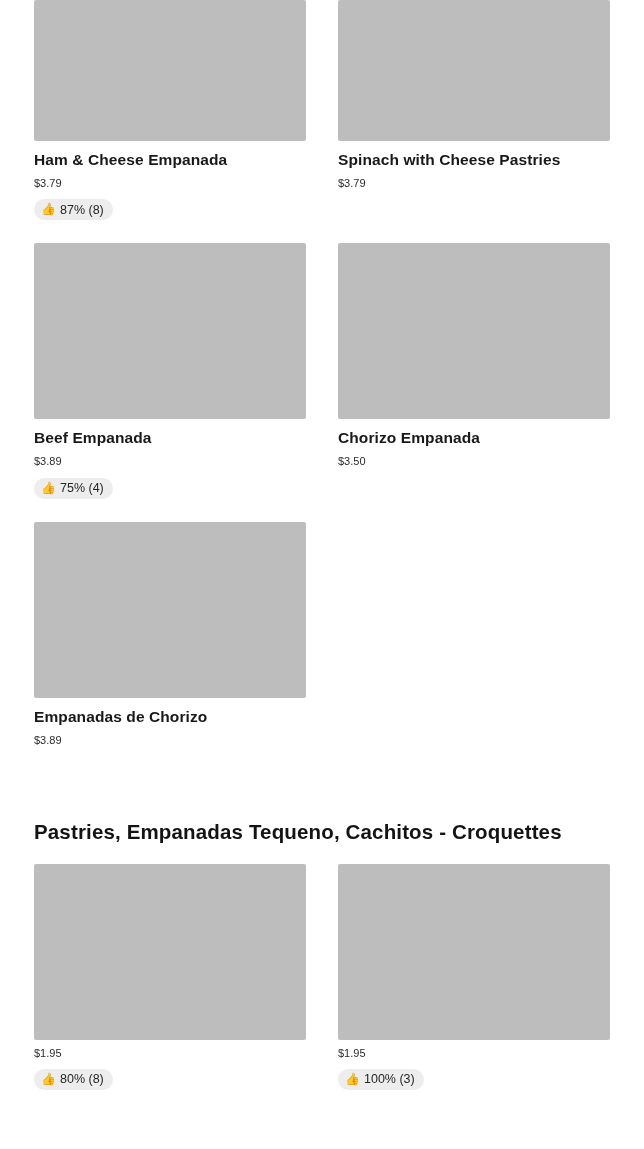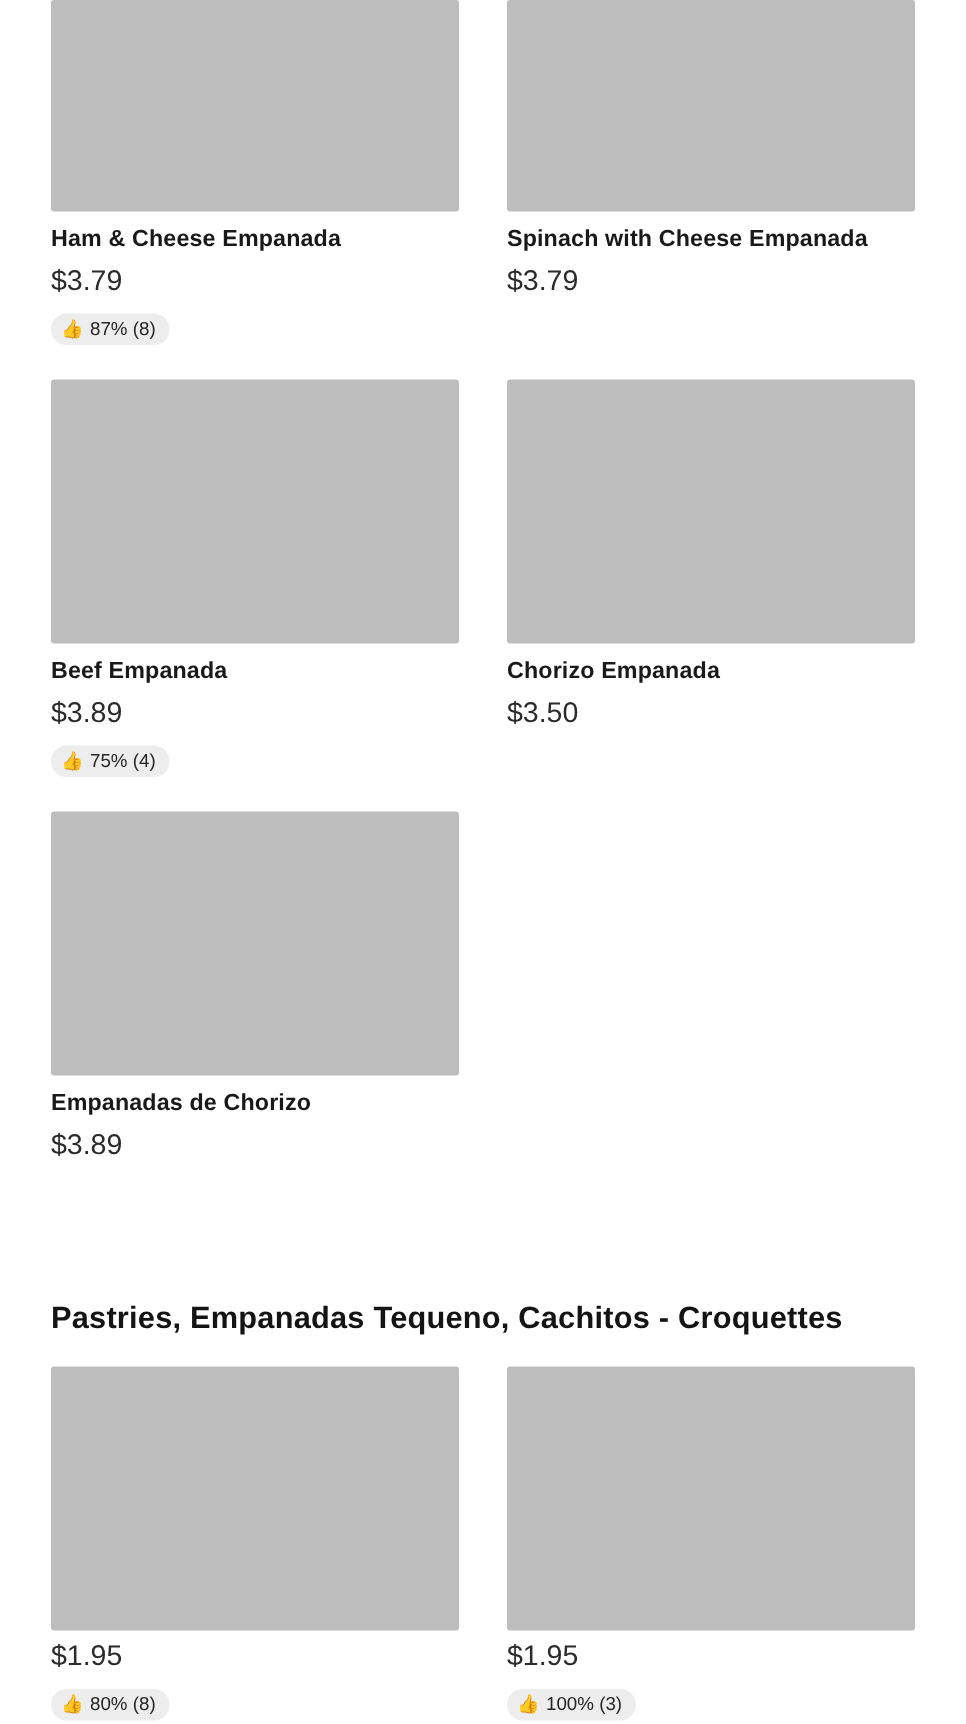--- a/index.html
+++ b/index.html
@@ -43,21 +43,21 @@
   .media-h-full { height: 176px; }
   .card-title {
     font-size: 15.5px;
     font-weight: 700;
     line-height: 1.3;
     letter-spacing: 0.1px;
     margin-top: 9px;
     color: #191919;
   }
   .card-price {
-    font-size: 19px;
+    font-size: 11px;
     line-height: 1.2;
     margin-top: 7px;
     color: #2b2b2b;
   }
   .rating {
     display: inline-flex;
     align-items: center;
     gap: 6px;
     background: #ededed;
     border-radius: 14px;
@@ -79,21 +79,21 @@
   .rating-spacer {
     height: 26px;
     margin-top: 9px;
   }
   .section-heading {
     padding: 0 34px;
     font-size: 20.5px;
     font-weight: 700;
     letter-spacing: 0.15px;
     color: #141414;
-    margin-top: 38px;
+    margin-top: 20px;
     margin-bottom: 20px;
   }
   .row-top { margin-top: 0; }
 </style>
 </head>
 <body>
 
 <div class="page">
 
   <div class="grid row-top">
@@ -103,21 +103,21 @@
       <div class="card-title">Ham &amp; Cheese Empanada</div>
       <div class="card-price">$3.79</div>
       <div class="rating">
         <span class="thumb">👍</span>
         <span>87% (8)</span>
       </div>
     </div>
 
     <div class="card">
       <div class="card-media media-h-top"></div>
-      <div class="card-title">Spinach with Cheese  Empanada</div>
+      <div class="card-title">Spinach with Cheese  Pastries</div>
       <div class="card-price">$3.79</div>
       <div class="rating-spacer"></div>
     </div>
 
     <div class="card">
       <div class="card-media media-h-full"></div>
       <div class="card-title">Beef Empanada</div>
       <div class="card-price">$3.89</div>
       <div class="rating">
         <span class="thumb">👍</span>

